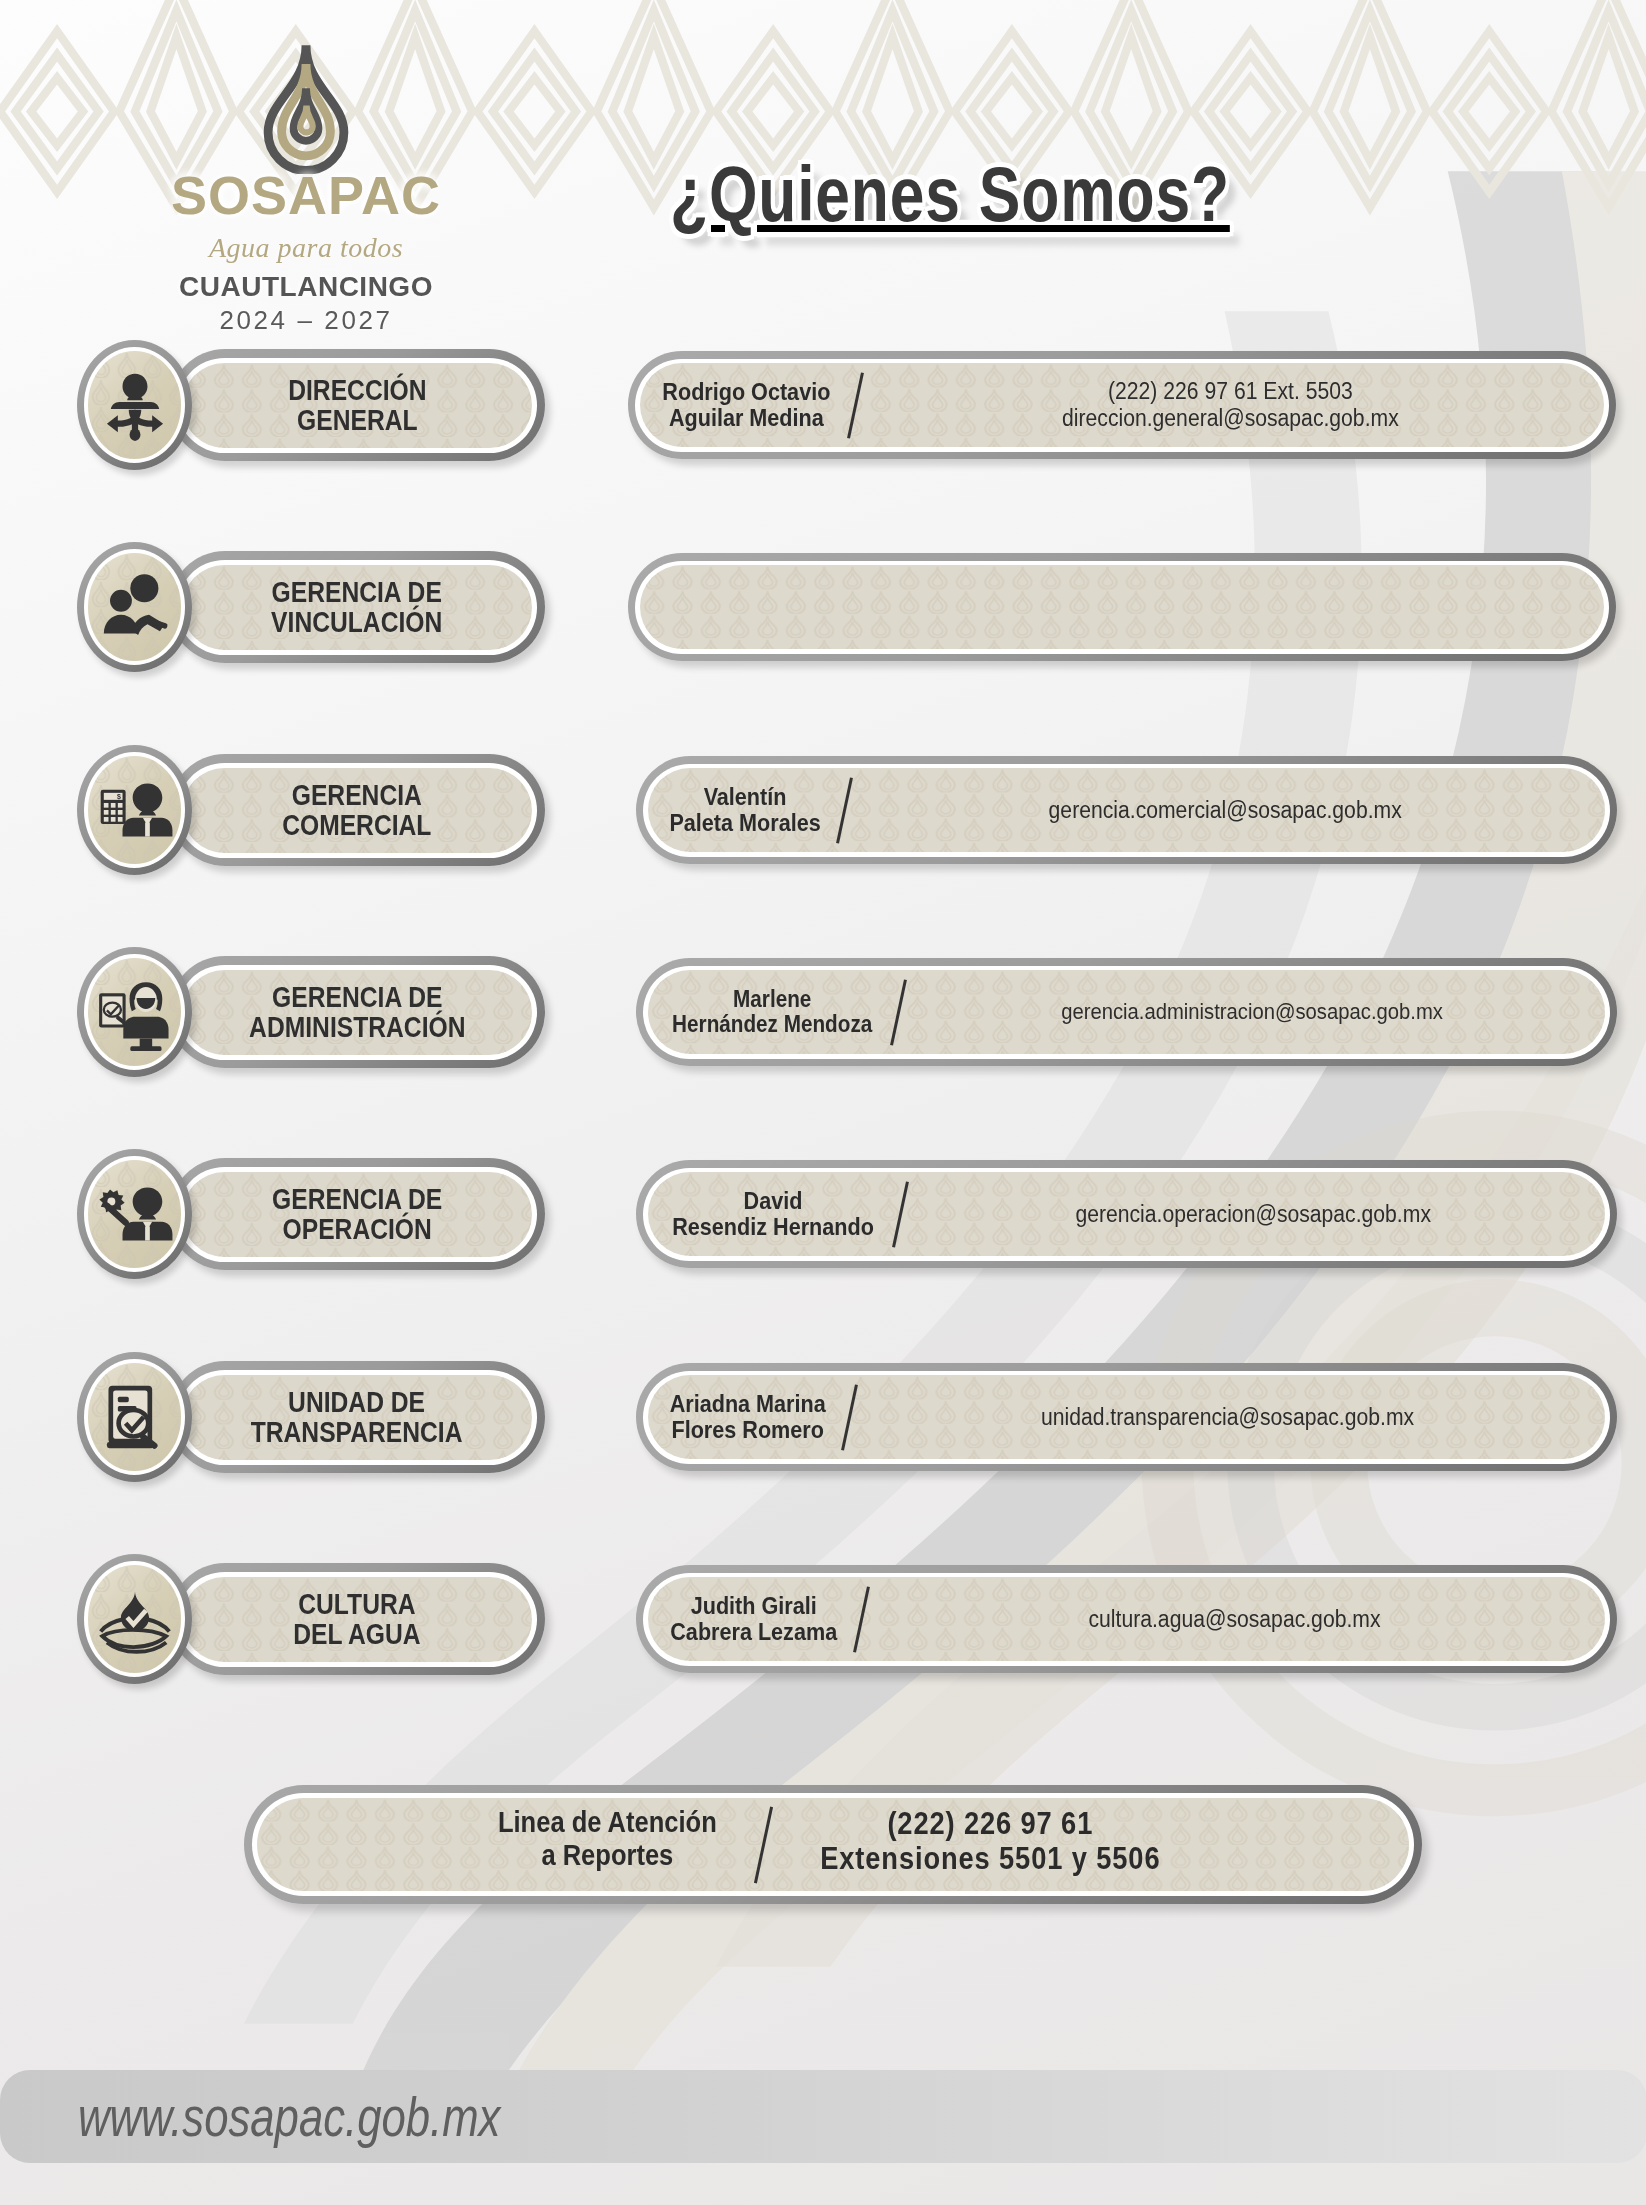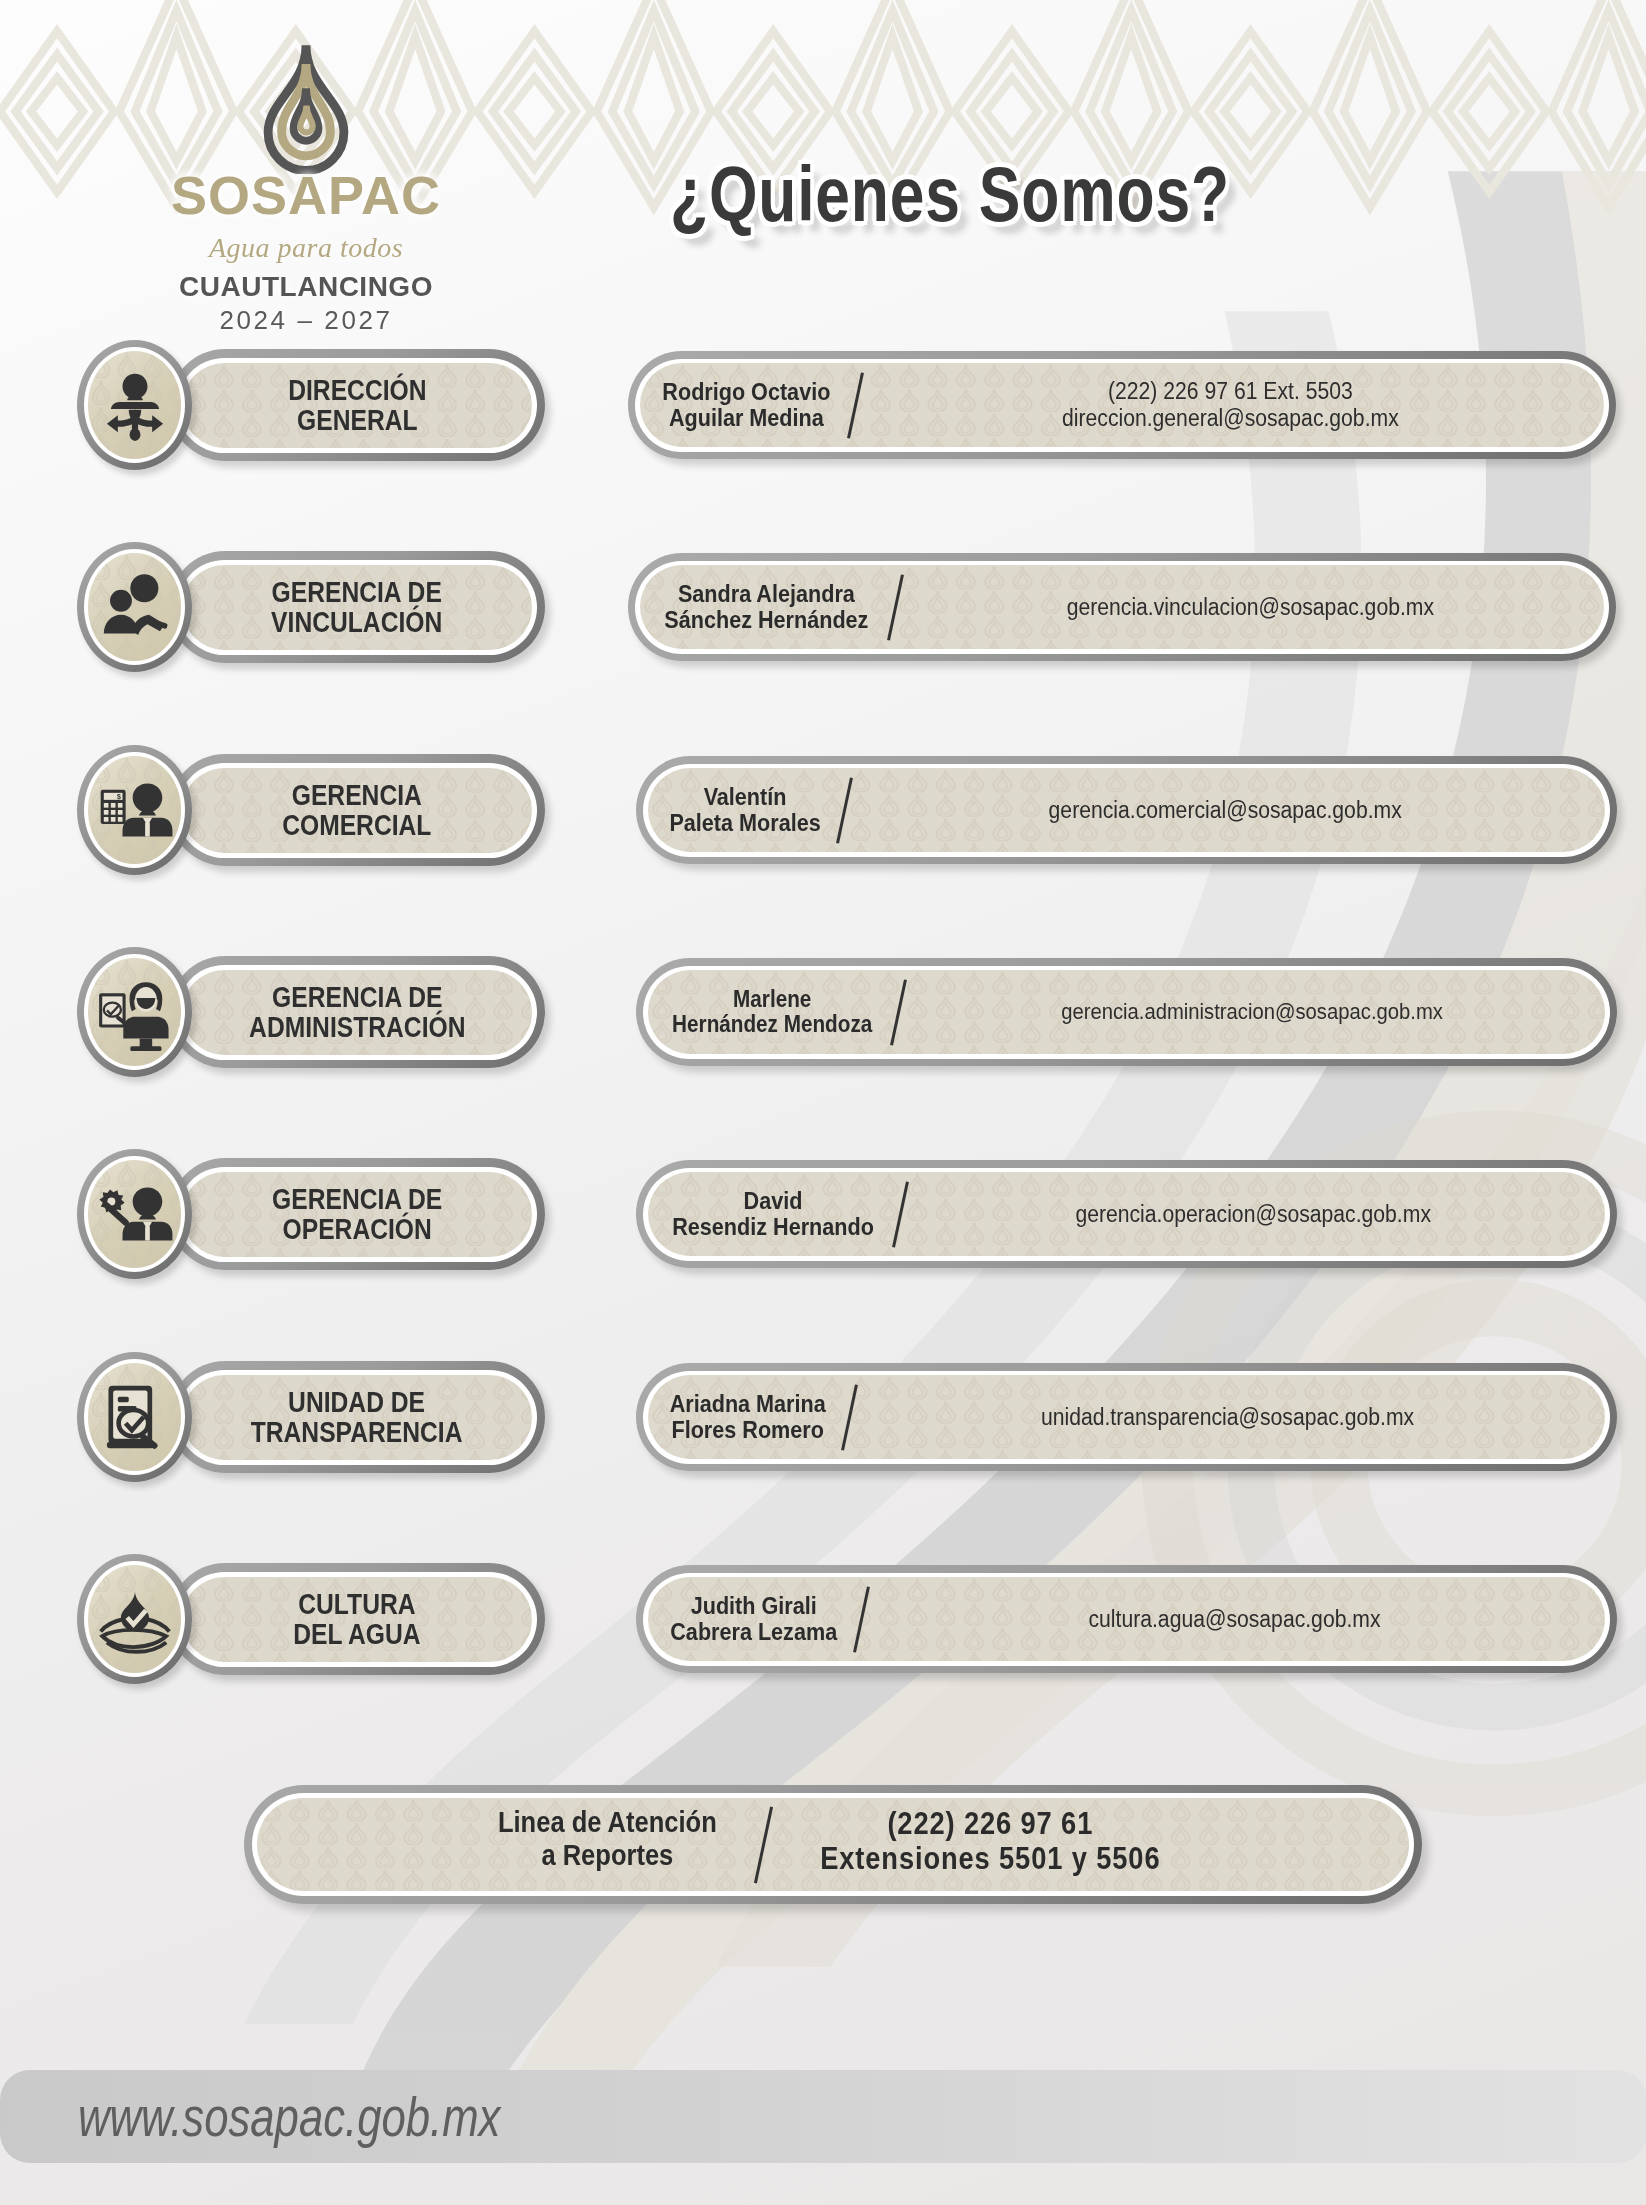--- a/index.html
+++ b/index.html
@@ -24,21 +24,21 @@
   .logo-word{font-family:"Liberation Sans", sans-serif;font-weight:bold;font-size:54px;letter-spacing:1px;color:#b3a881;line-height:.92;margin-top:-3.1px;
     text-shadow:0 0 11.4px #fff,0 0 11.4px #fff,0 0 8.3px #fff;}
   .logo-tag{font-family:"Liberation Serif",serif;font-style:italic;font-size:28px;color:#b3a881;margin-top:11px;letter-spacing:0.5px;
     text-shadow:0 0 8.3px #fff,0 0 8.3px #fff;}
   .logo-city{font-family:"Liberation Sans", sans-serif;font-weight:bold;font-size:28px;color:#555;letter-spacing:0.5px;margin-top:7px;
     text-shadow:0 0 8.3px #fff,0 0 8.3px #fff;}
   .logo-years{font-family:"Liberation Sans", sans-serif;font-size:26px;color:#5a5a5a;letter-spacing:2.6px;margin-top:2.1px;
     text-shadow:0 0 8.3px #fff,0 0 8.3px #fff;}
 
   .title{position:absolute;left:545px;top:145px;width:809px;height:99px;
-    display:flex;align-items:center;justify-content:center;}
+    display:flex;align-items:center;justify-content:center;text-decoration:underline;}
   .title-txt{
     font-family:"Liberation Sans", sans-serif;
     font-weight:bold;font-size:78px;color:#3a3a3a;letter-spacing:1px;
     transform:scaleX(.80);transform-origin:center;white-space:nowrap;
     text-shadow:
       -5.2px 0 0 #fff,5.2px 0 0 #fff,0 -5.2px 0 #fff,0 5.2px 0 #fff,
       -4.2px -4.2px 0 #fff,4.2px -4.2px 0 #fff,-4.2px 4.2px 0 #fff,4.2px 4.2px 0 #fff,
       11.4px 11.4px 8.3px rgba(0,0,0,.18);
   }
 
@@ -339,26 +339,20 @@
         <div class="cont-face">
           <svg style="position:absolute;inset:0;width:100%;height:100%;opacity:.55" viewBox="0 0 1905 200" preserveAspectRatio="none">
     <defs>
                   <pattern id="pc1" width="56" height="58" patternUnits="userSpaceOnUse">
       <path d="M28,4 C28,22 10,26 10,40 A18,18 0 0 0 46,40 C46,26 28,22 28,4 Z" fill="none" stroke="#cdc6b4" stroke-width="4"></path>
       <path d="M28,18 C28,30 18,33 18,41 A10,10 0 0 0 38,41 C38,33 28,30 28,18 Z" fill="none" stroke="#cdc6b4" stroke-width="3"></path>
     </pattern>
                 </defs>
     <rect width="1905" height="200" fill="url(#pc1)"></rect>
               </svg>
-          <div class="cont-row">
-            <div class="cont-name" style="font-size:24px">Sandra  Alejandra
-Sánchez  Hernández</div>
-            <div class="sep"></div>
-            <div class="cont-info" style="font-size:23px">gerencia.vinculacion@sosapac.gob.mx</div>
-          </div>
         </div>
       </div>
     </div>
       </div>
       <div class="row" style="top: 745px;">
     <div class="dept">
       <div class="dept-in">
         <div class="dept-face">
           <svg style="position:absolute;inset:0;width:100%;height:100%;opacity:.55" viewBox="0 0 700 200" preserveAspectRatio="none">
     <defs>

